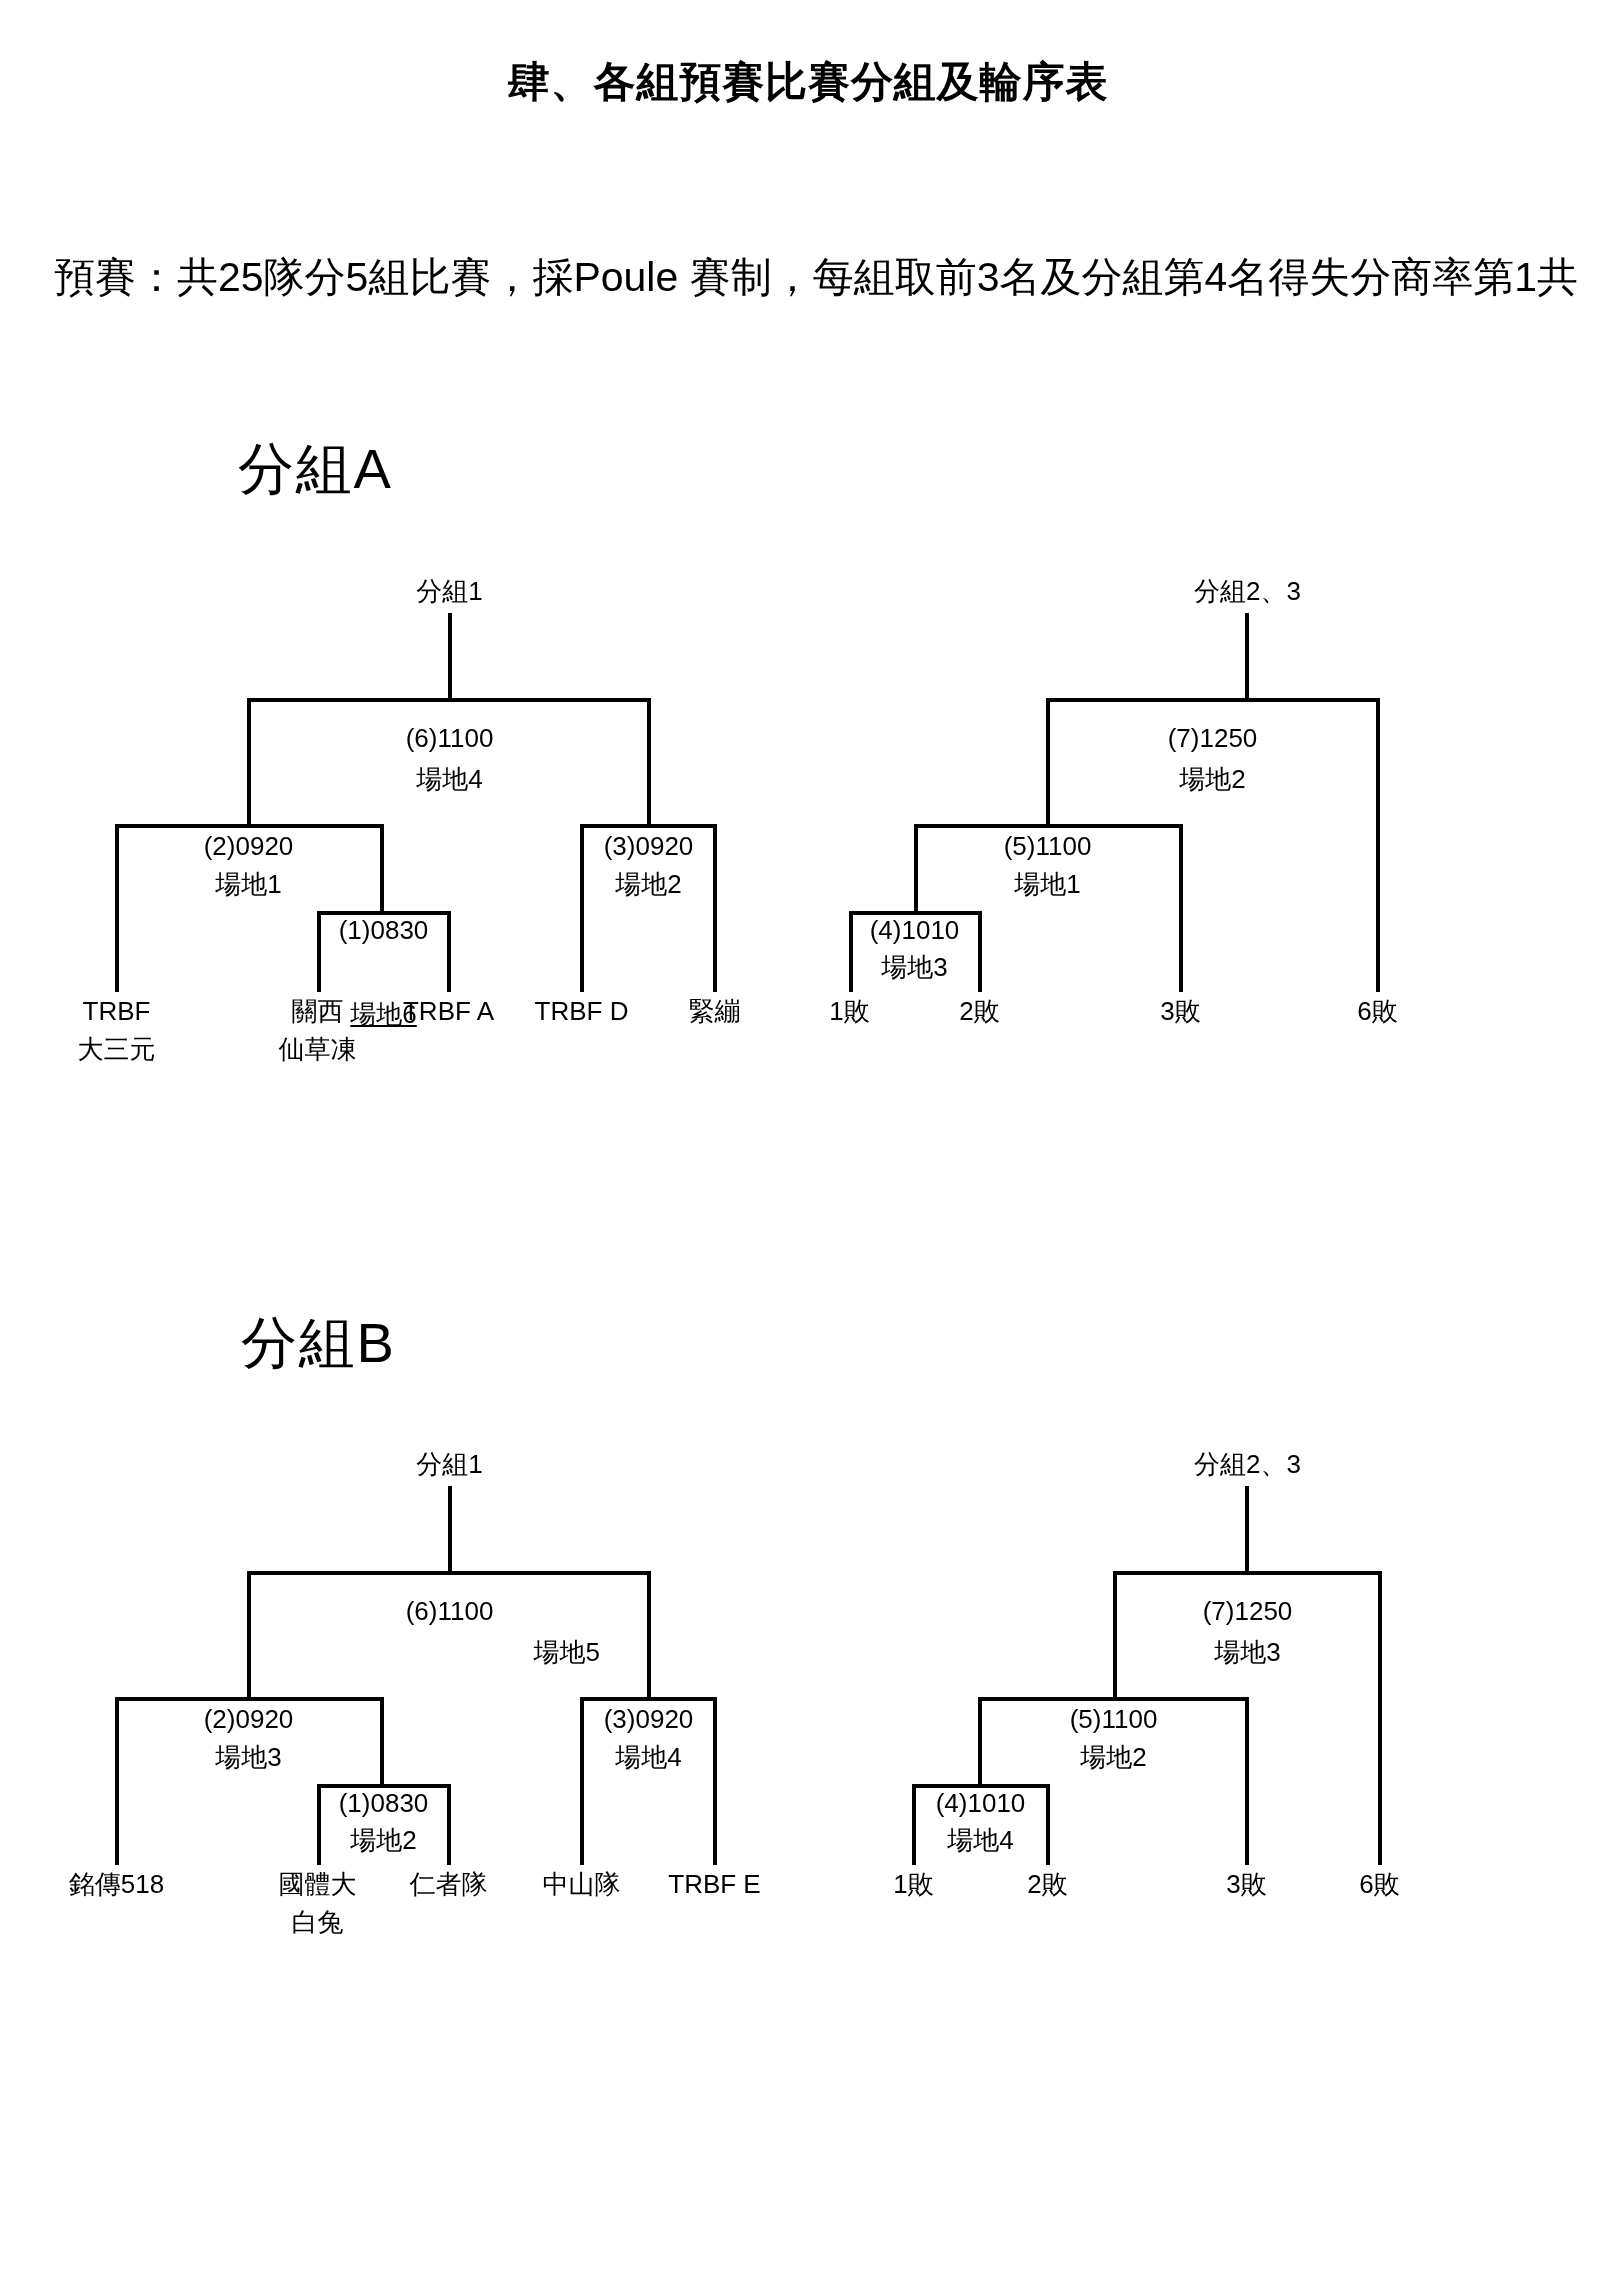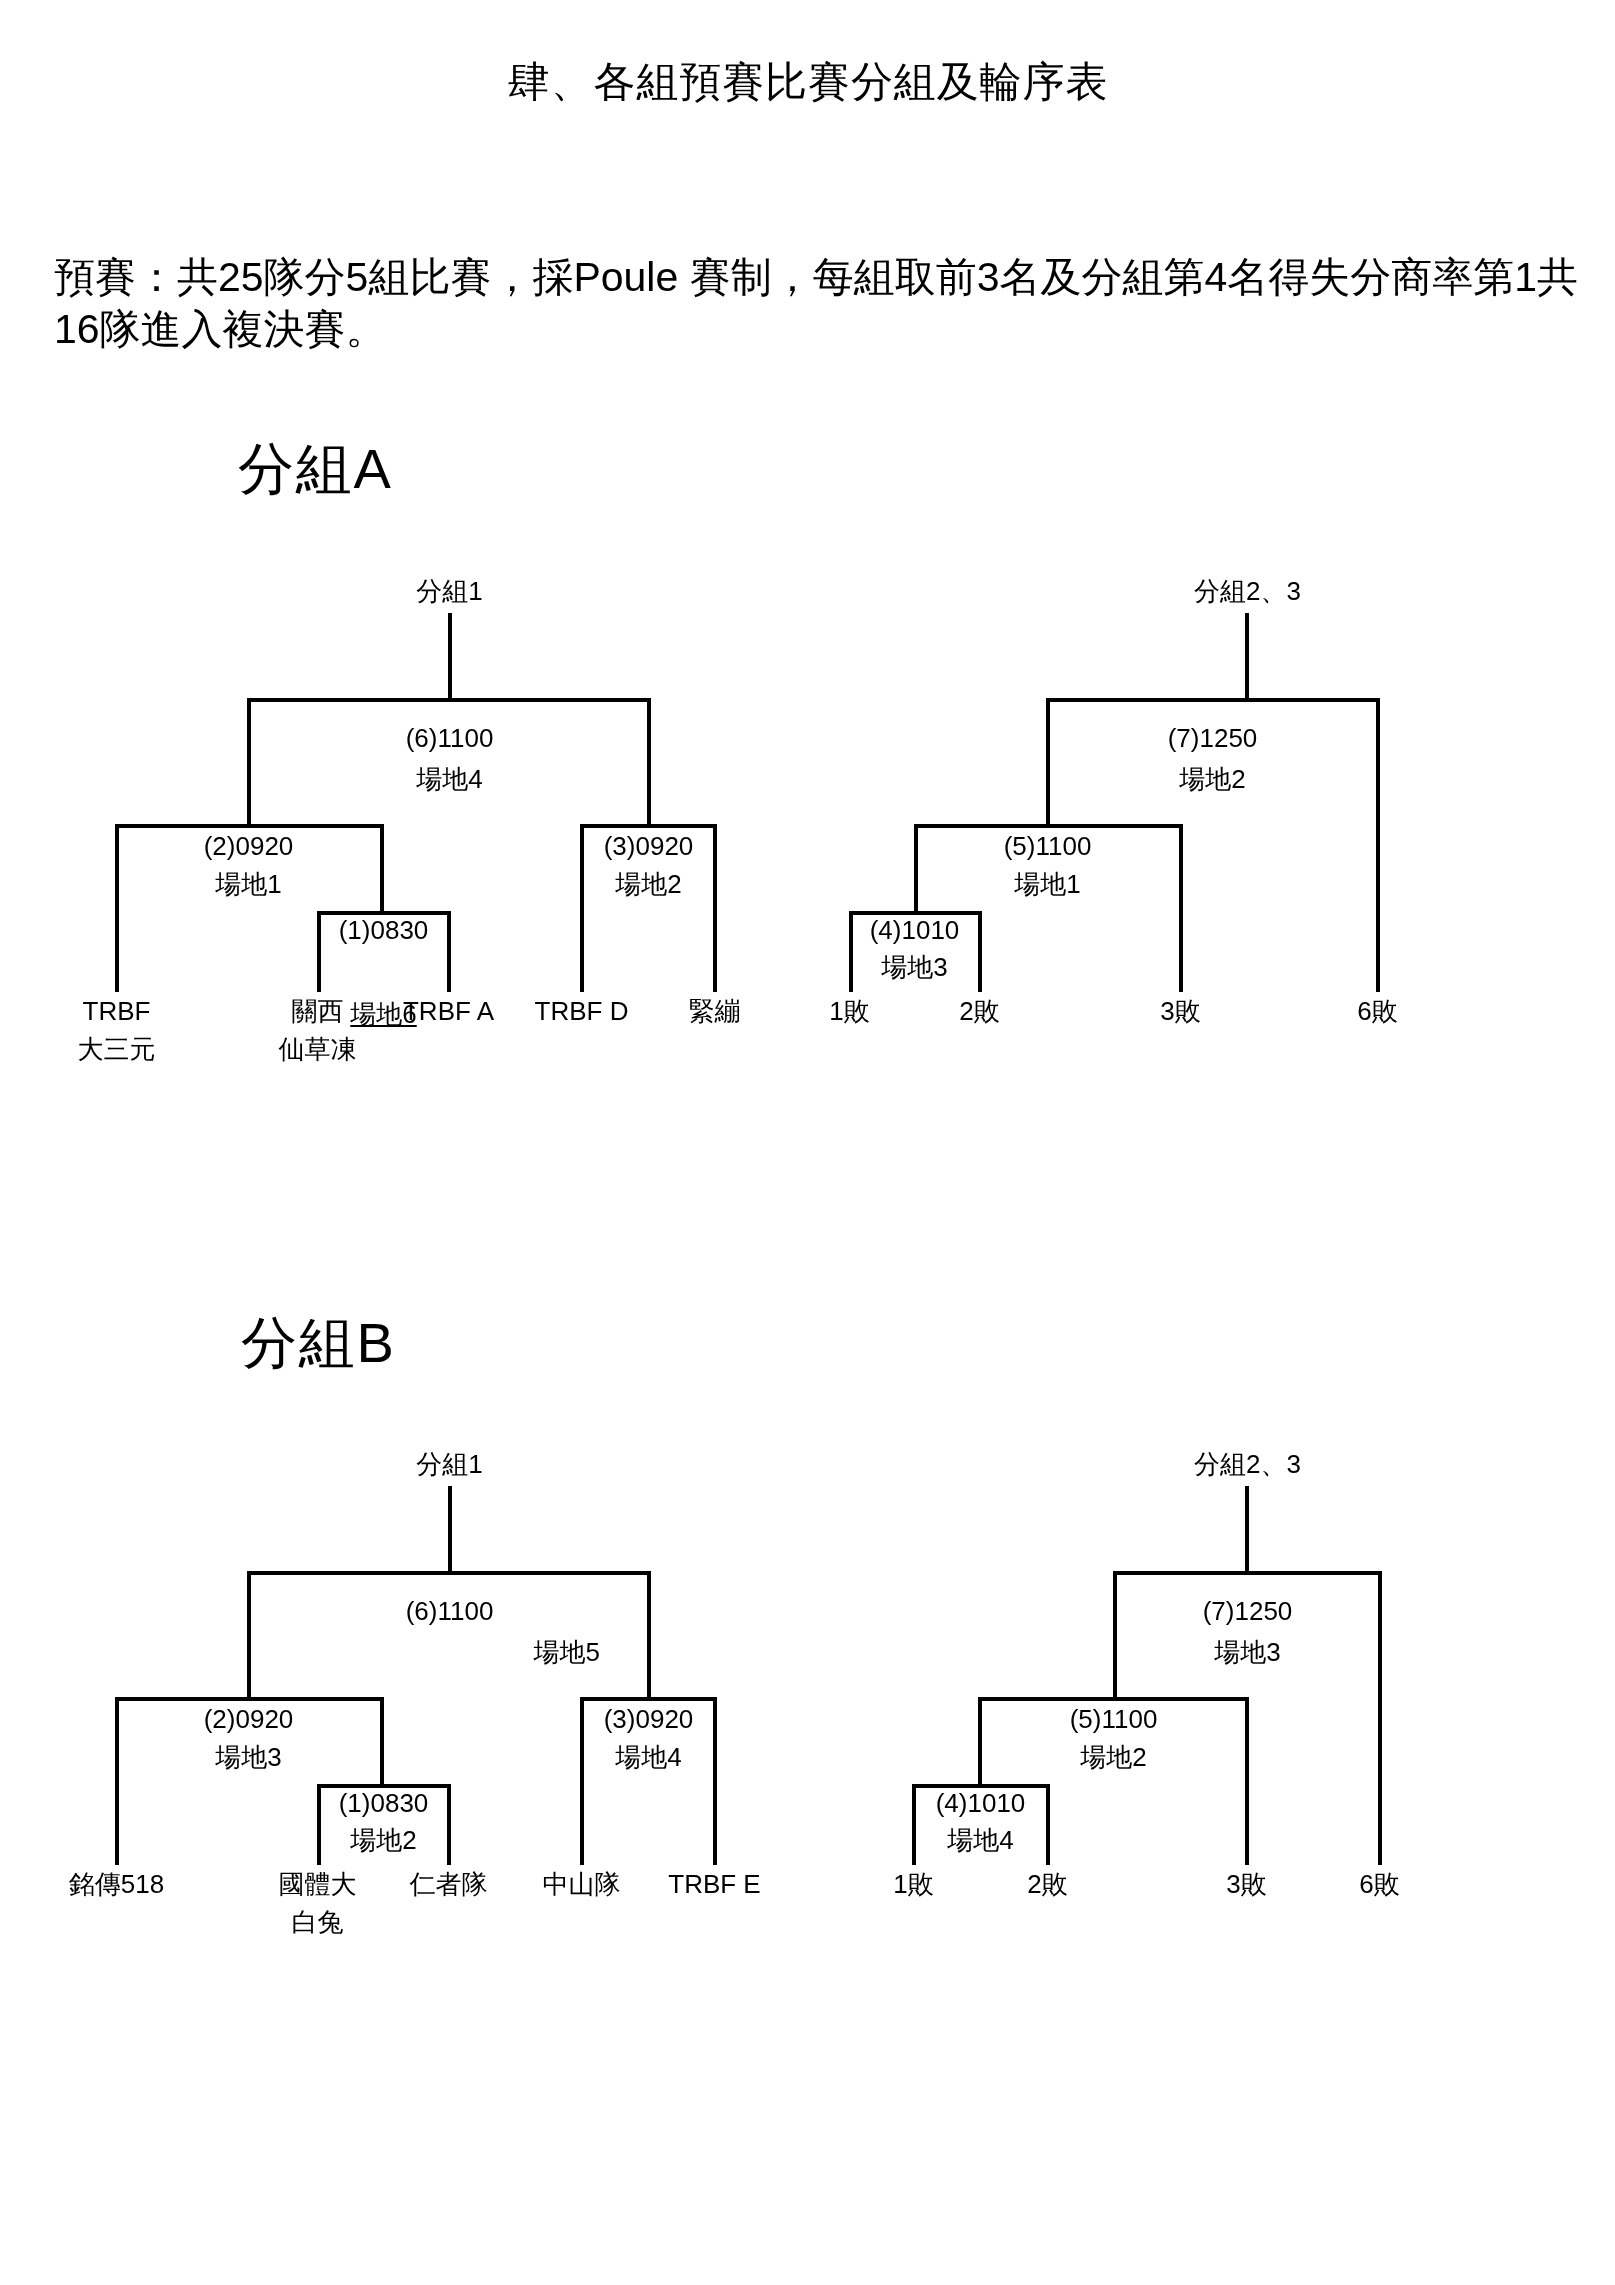--- a/index.html
+++ b/index.html
@@ -2,21 +2,21 @@
 <html style="font-size:14.5px"><head>
 <meta charset="utf-8">
 <style>
   html,body{margin:0;padding:0;background:#ffffff;}
   .page{
     position:relative;width:1616px;height:2285px;background:#ffffff;
     font-family:"Liberation Sans","DejaVu Sans",sans-serif;color:#000;overflow:hidden;
   }
   .doc-title{
     position:absolute;left:0;top:54px;width:100%;text-align:center;
-    font-size:42px;font-weight:normal;letter-spacing:0.9px;
+    font-size:42px;font-weight:bold;letter-spacing:0.9px;
   }
   .section-heading{
     position:absolute;left:84px;top:168px;font-size:40px;font-weight:bold;letter-spacing:0.9px;
   }
   .body-line{position:absolute;font-size:41px;white-space:nowrap;}
   .intro1{left:54px;top:250px;}
   .intro2{left:54px;top:302px;}
   .note{left:269px;top:358px;}
   .group-title{position:absolute;font-size:56px;font-weight:normal;letter-spacing:1.8px;}
   .gt-a{left:238px;top:432px;}
@@ -26,21 +26,20 @@
     position:absolute;font-size:26px;line-height:33px;text-align:center;
     width:253px;transform:translateX(-127px);white-space:nowrap;
   }
 </style>
 </head>
 <body>
 
 <div class="page">
   <div class="doc-title">肆、各組預賽比賽分組及輪序表</div>
   <div class="body-line intro1">預賽：共25隊分5組比賽，採Poule 賽制，每組取前3名及分組第4名得失分商率第1共</div>
-  <div class="body-line intro2">16隊進入複決賽。</div>
   <div class="group-title gt-a">分組A</div>
   <div class="group-title gt-b">分組B</div>
   <div id="brackets">
       <div class="bline" style="left: 448px; top: 613px; width: 3.6px; height: 85px;"></div>
       <div class="bline" style="left: 247px; top: 698px; width: 403px; height: 3.6px;"></div>
       <div class="bline" style="left: 247px; top: 698px; width: 3.6px; height: 126px;"></div>
       <div class="bline" style="left: 647px; top: 698px; width: 3.6px; height: 126px;"></div>
       <div class="bline" style="left: 115px; top: 824px; width: 269px; height: 3.6px;"></div>
       <div class="bline" style="left: 115px; top: 824px; width: 3.6px; height: 168px;"></div>
       <div class="bline" style="left: 380px; top: 824px; width: 3.6px; height: 87px;"></div>

